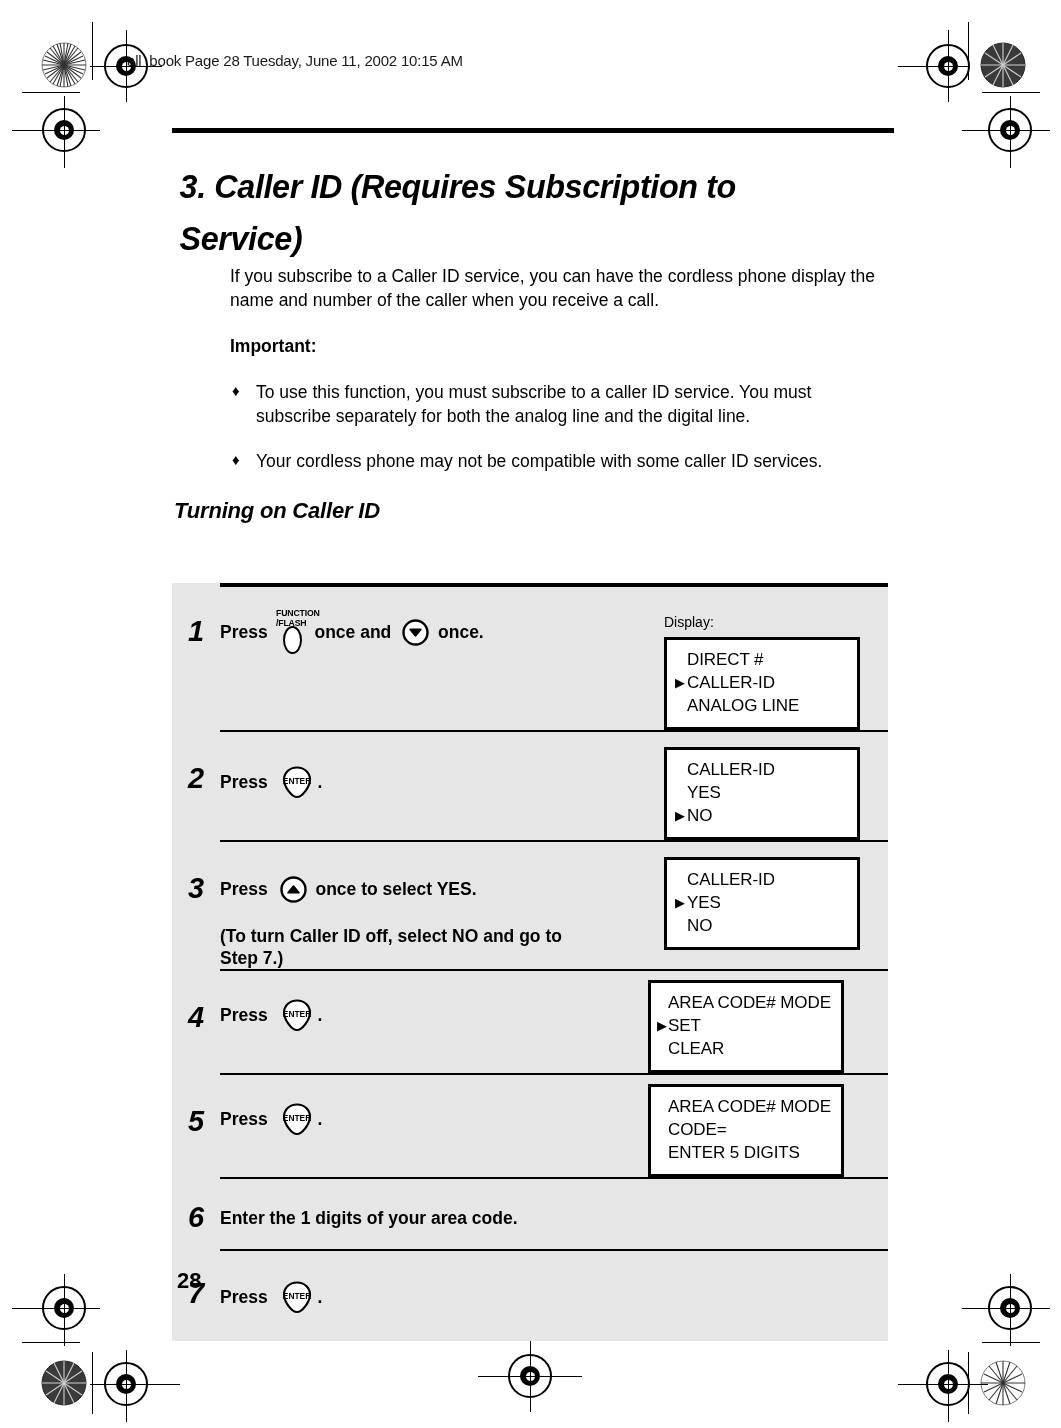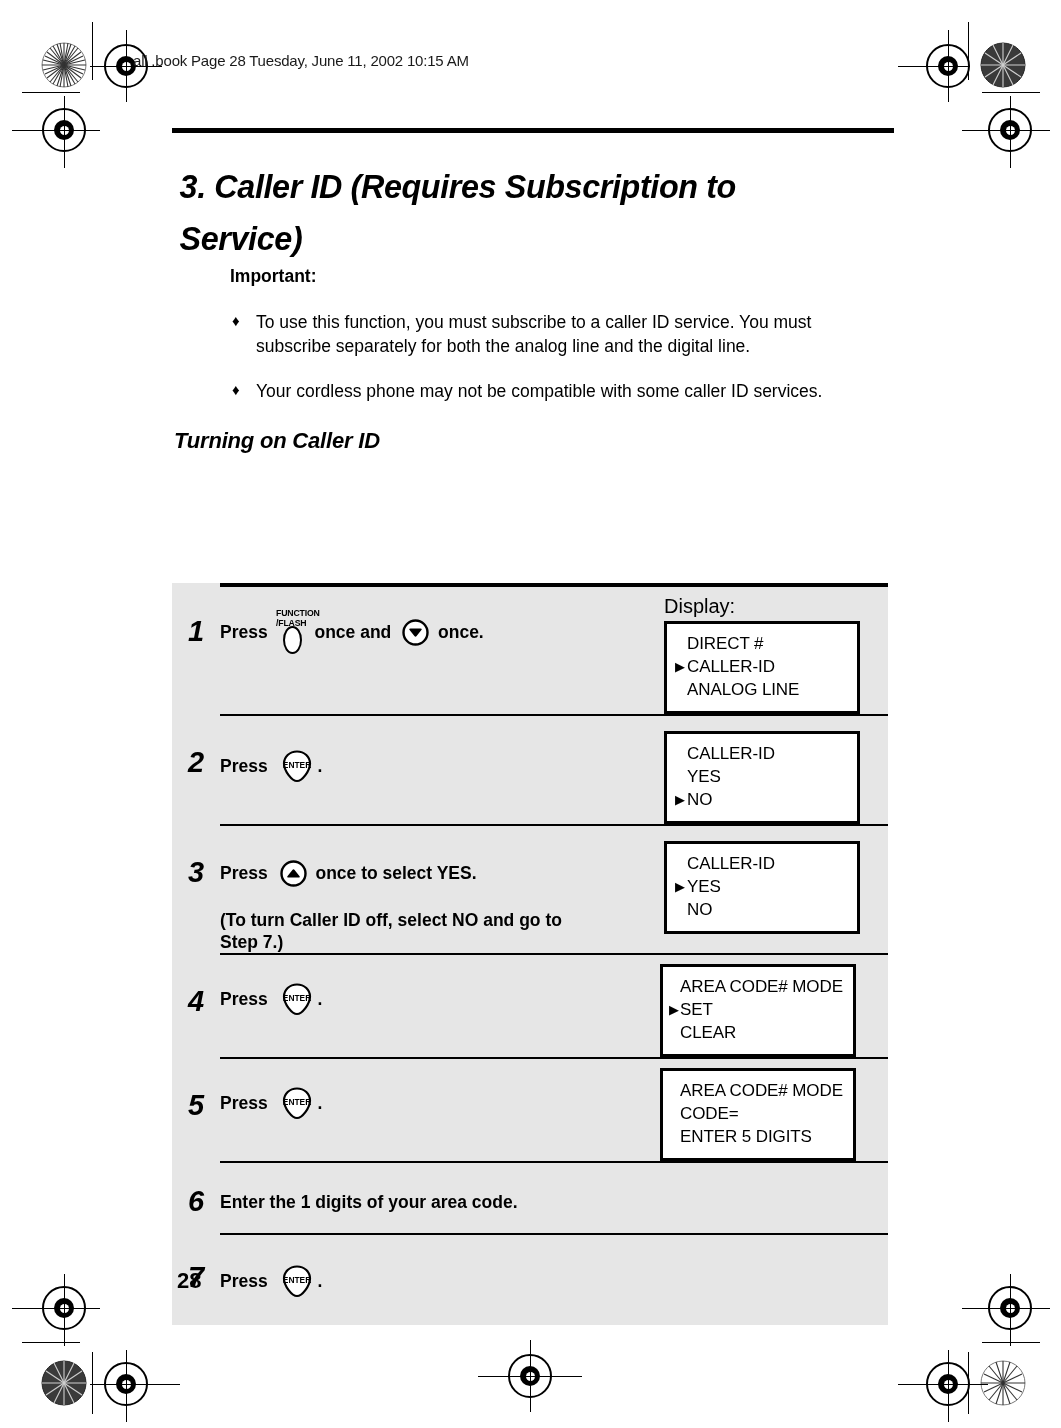--- a/index.html
+++ b/index.html
@@ -57,21 +57,21 @@
   }
 
   .cropline {
     position: absolute;
     background: #000;
   }
 
   
   .slug {
     position: absolute;
-    left: 133px;
+    left: 127px;
     top: 52px;
     font-size: 15px;
     color: #1a1a1a;
     letter-spacing: -0.2px;
     white-space: nowrap;
     font-family: "Liberation Sans", sans-serif;
   }
 
   
   .toprule {
@@ -197,35 +197,35 @@
     position: relative;
     padding-top: 14px;
   }
   .step-disp.wide {
     flex: 0 0 240px;
     width: 240px;
     margin-left: -8px;
   }
 
   .display-label {
-    font-size: 20px;
+    font-size: 14px;
     font-weight: normal;
     line-height: 18px;
-    margin: 0 0 6px 8px;
+    margin: 16px 0 6px 8px;
   }
 
   .lcd {
     border: 3px solid #000;
     background: #ffffff;
     box-sizing: border-box;
     padding: 8px 6px 10px 6px;
     width: 196px;
     margin-left: 8px;
   }
-  .lcd.w2 { width: 192px; margin-left: 12px; }
+  .lcd.w2 { width: 192px; margin-left: 0px; }
   .lcd-line {
     font-size: 17px;
     font-weight: normal;
     line-height: 23px;
     white-space: pre;
     letter-spacing: -0.1px;
     padding-left: 14px;
     position: relative;
   }
   .lcd-line .cursor {
@@ -444,20 +444,21 @@
 
 <div class="slug"><span>all .book  Page 28  Tuesday, June 11, 2002  10:15 AM</span></div>
 
 <div class="toprule"></div>
 
 <div class="content">
 
   <h1 class="chapter-title">3.  Caller ID (Requires Subscription to Service)</h1>
 
   <div class="body-block">
+    <p class="para">If you subscribe to a Caller ID service, you can have the cordless phone display the name and number of the caller when you receive a call.</p>
 
     <p class="important">Important:</p>
 
     <div class="bullet">
       <span class="dia">♦</span>
       <span>To use this function, you must subscribe to a caller ID service. You must subscribe separately for both the analog line and the digital line.</span>
     </div>
 
     <div class="bullet">
       <span class="dia">♦</span>

